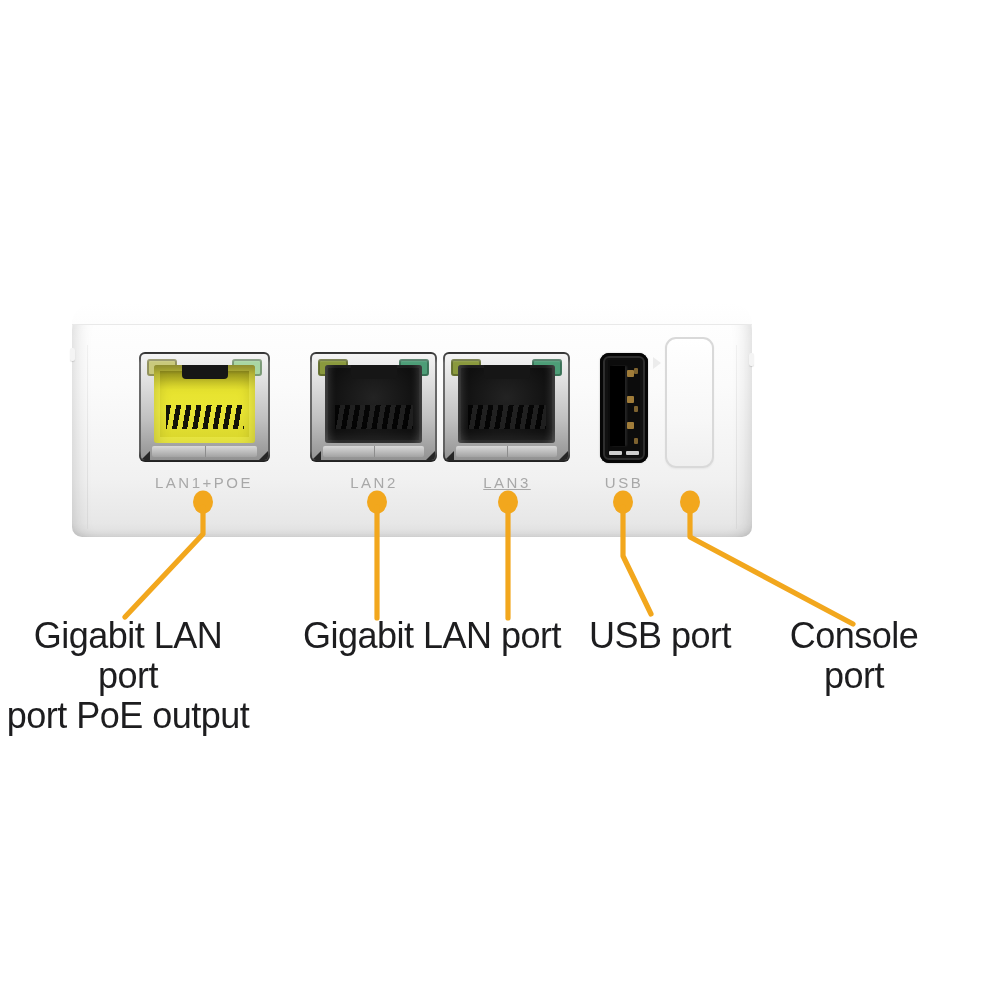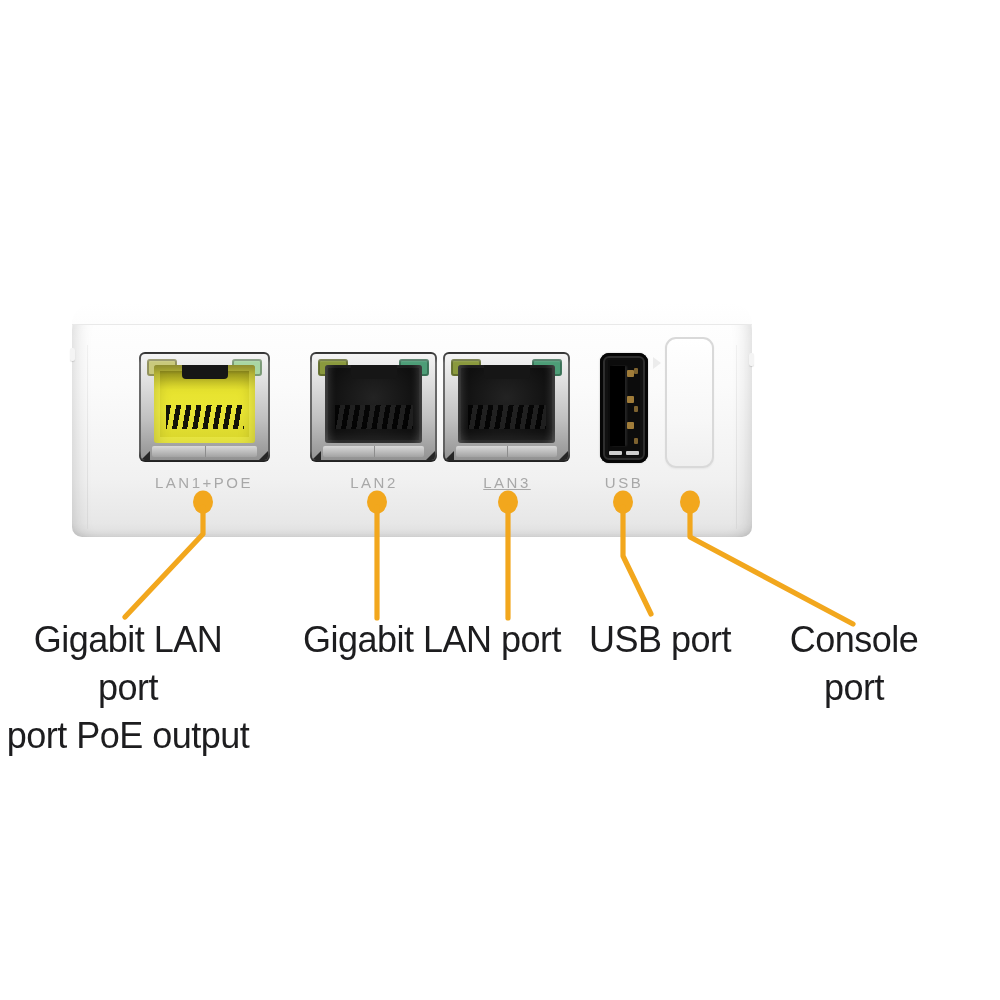--- a/index.html
+++ b/index.html
@@ -64,21 +64,21 @@
         border:6px solid transparent;border-left:8px solid #ececec;}
   
   .console-cover{position:absolute;left:593px;top:34px;width:49px;height:131px;border-radius:11px;
         background:linear-gradient(180deg,#ffffff,#f7f7f7 65%,#efefef);
         border:2px solid #d9d9d9;box-sizing:border-box;box-shadow:0 1px 2px rgba(0,0,0,.05);}
   
   .port-label{position:absolute;top:172px;width:160px;margin-left:-80px;text-align:center;
         font-size:15px;line-height:16px;letter-spacing:2.5px;color:#a8a8a8;}
   
   .caption{position:absolute;top:616px;text-align:center;color:#1d1d1f;
-        font-size:36px;line-height:48px;letter-spacing:-0.5px;font-weight:400;}
+        font-size:36px;line-height:40px;letter-spacing:-0.5px;font-weight:400;}
   .caption span{display:block;}
   
   .callouts{position:absolute;left:0;top:0;width:1000px;height:1000px;pointer-events:none;}
   .callouts path{fill:none;stroke:var(--accent,#F2A71D);stroke-width:5.2;stroke-linejoin:round;stroke-linecap:round;}
   .callouts ellipse{fill:var(--accent,#F2A71D);}
 </style>
 </head>
 <body>
 
 <div class="stage">

